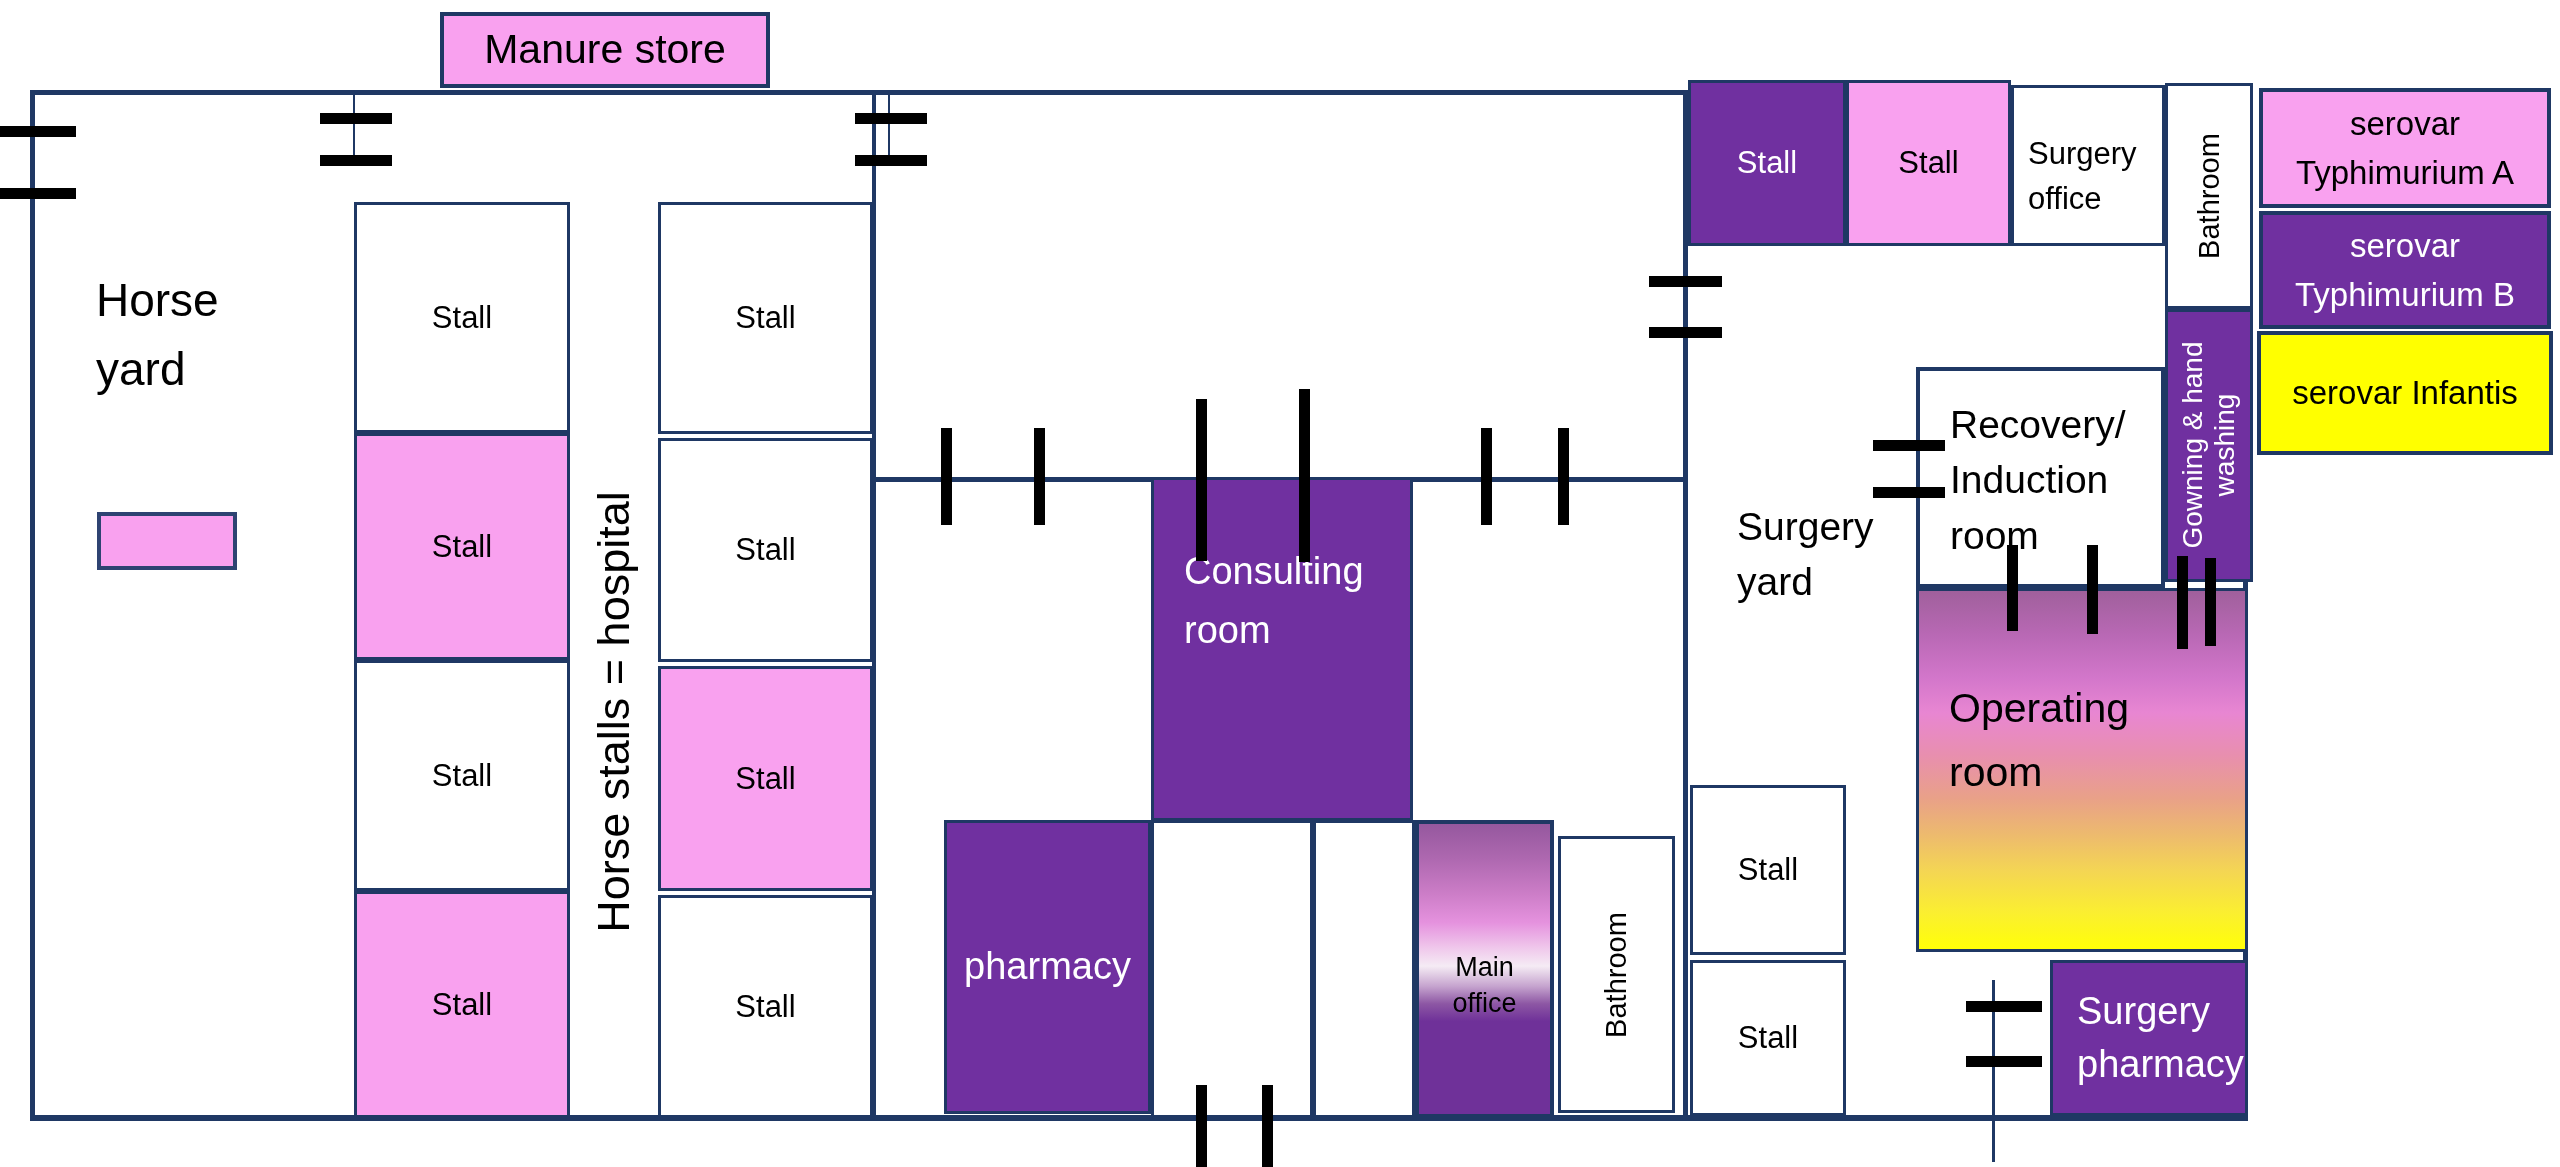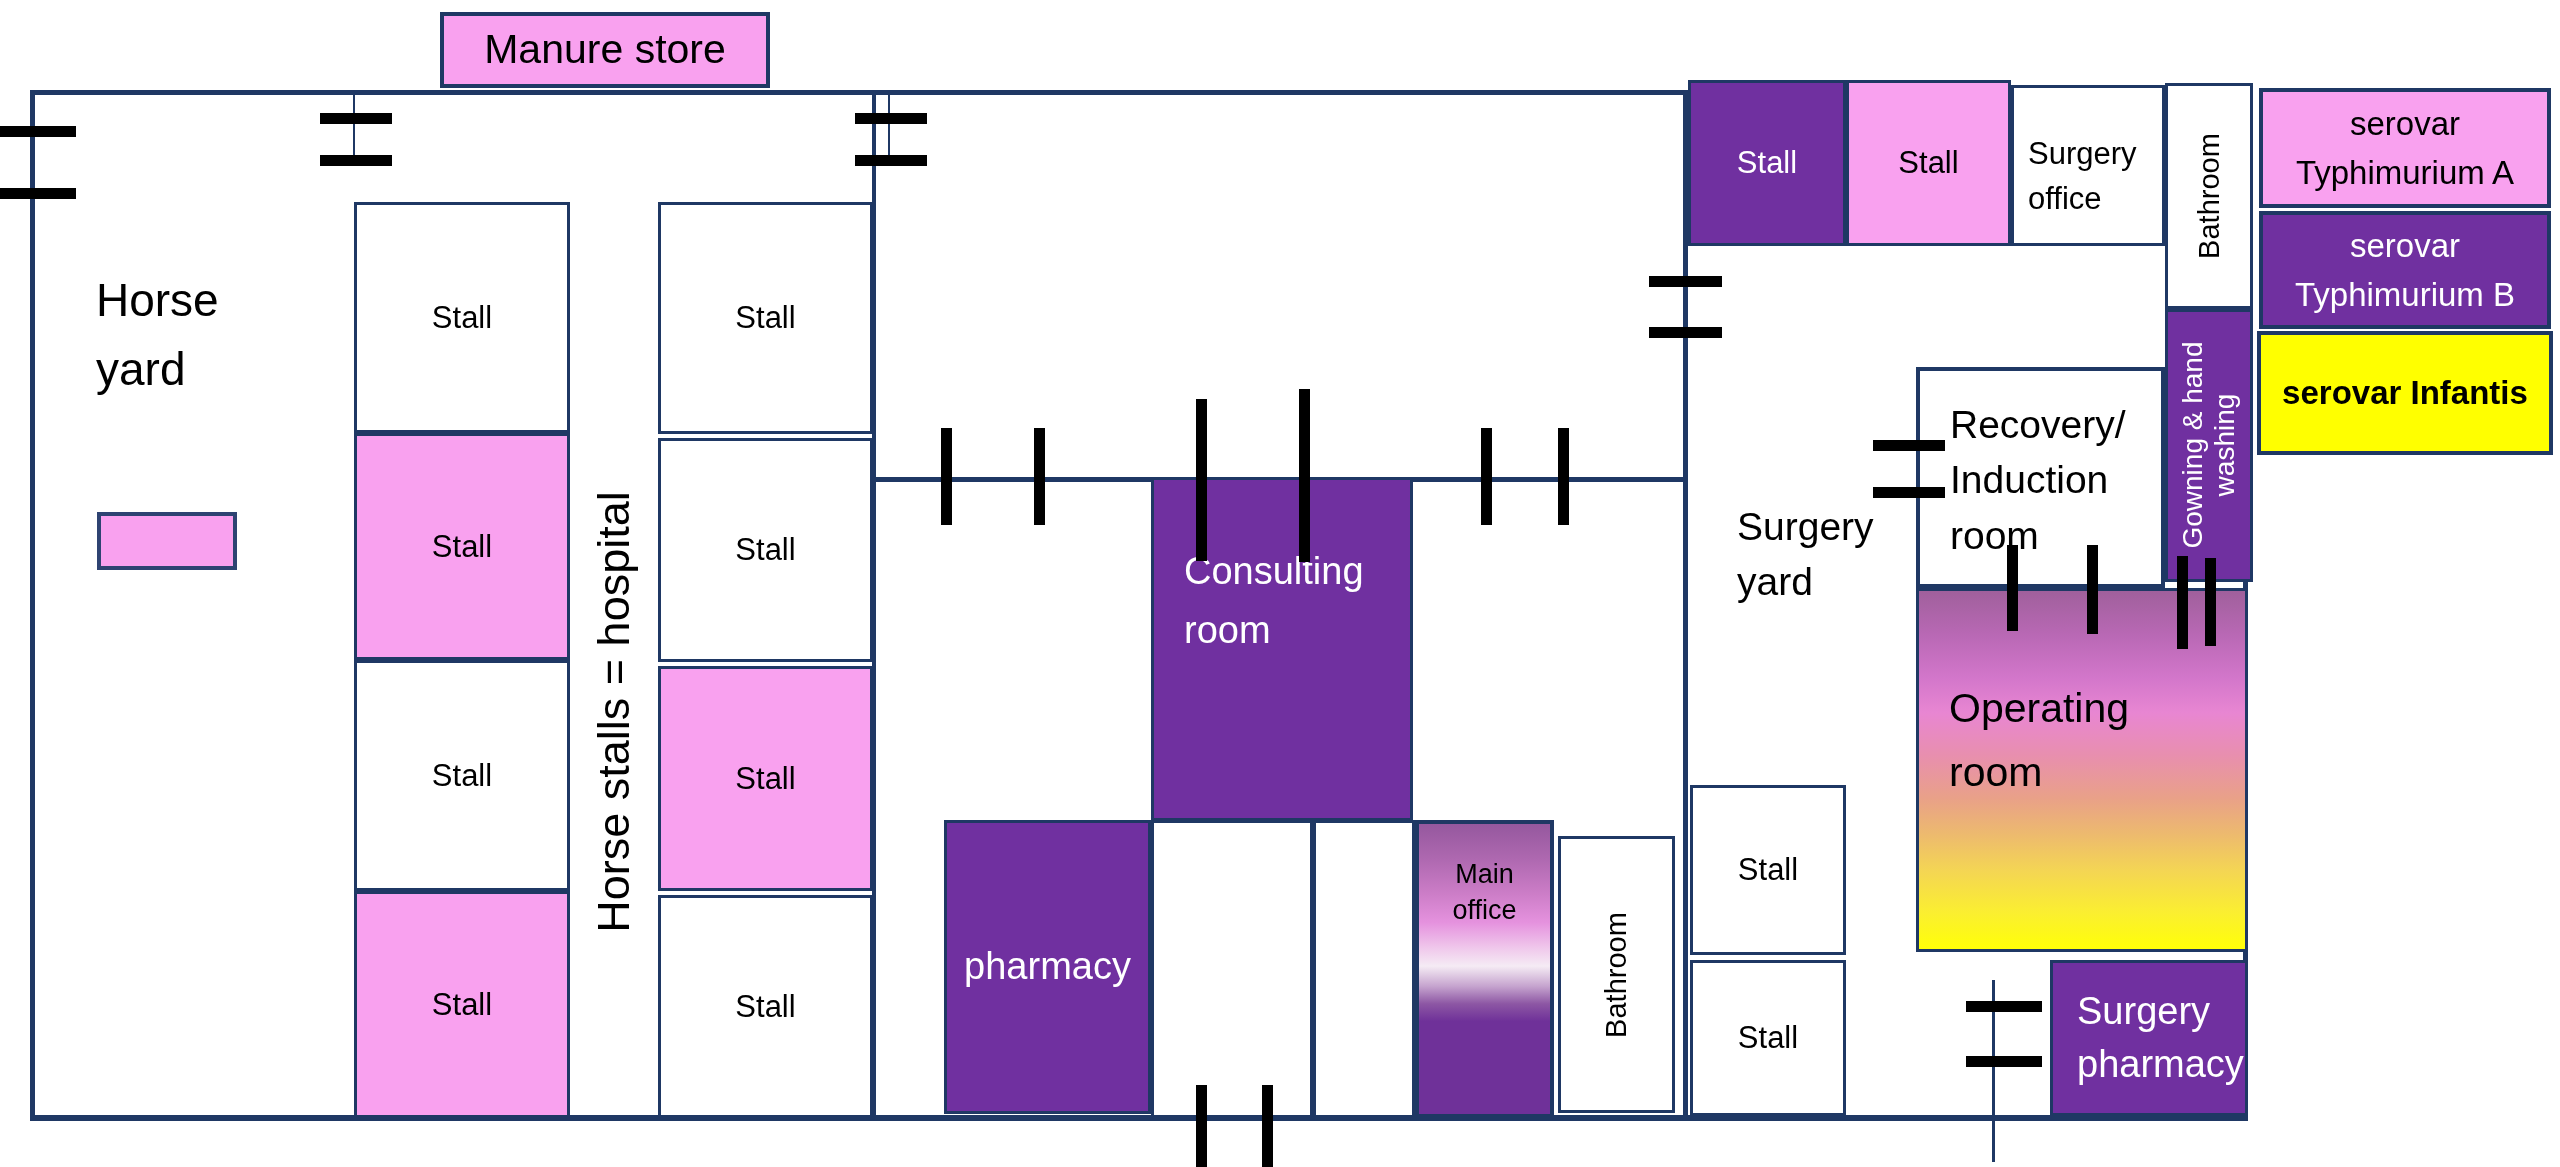--- a/index.html
+++ b/index.html
@@ -28,20 +28,21 @@
   }
   .operating-grad{
     background:linear-gradient(180deg,#A0609C 0%,#B868B4 12%,#D276CA 24%,#E886D2 34%,
       #E88FAE 46%,#E9A188 58%,#EDBA6E 68%,#F4D554 78%,#FBEF30 90%,#FFFF08 100%);
     color:#000;
   }
   .office-grad{
     background:linear-gradient(180deg,#95589E 0%,#AE68B0 12%,#CC7DC7 24%,#E592DE 34%,
       #F0C9EC 43%,#F5EBF4 49%,#C5A3CE 56%,#8D57A4 62%,#6F3199 68%,#6F3199 100%);
     color:#000;
+    align-items:center;
   }
   .lbl{white-space:pre-line;}
 </style>
 </head>
 <body>
 
 <div id="stage">
 
   <div class="wall" style="left:30px;top:90px;width:1658px;height:5px;"></div>
   <div class="wall" style="left:30px;top:90px;width:5px;height:1031px;"></div>
@@ -147,21 +148,21 @@
   </div>
 
   <div class="room pink" style="left:2259px;top:88px;width:292px;height:120px;border-width:4px;font-size:33px;line-height:1.5;">
     <span class="lbl">serovar
 Typhimurium A</span>
   </div>
   <div class="room purple" style="left:2259px;top:211px;width:292px;height:118px;border-width:4px;font-size:33px;line-height:1.5;">
     <span class="lbl">serovar
 Typhimurium B</span>
   </div>
-  <div class="room yellow" style="left:2257px;top:331px;width:296px;height:124px;border-width:4px;font-size:33px;font-weight:bold;">
+  <div class="room yellow" style="left:2257px;top:331px;width:296px;height:124px;border-width:4px;font-size:33px;">
     <span class="lbl">serovar Infantis</span>
   </div>
 
   <div class="tickh" style="left:0;top:126px;width:76px;"></div>
   <div class="tickh" style="left:0;top:188px;width:76px;"></div>
 
   <div class="stub" style="left:353px;top:90px;width:2px;height:76px;"></div>
   <div class="tickh" style="left:320px;top:113px;width:72px;"></div>
   <div class="tickh" style="left:320px;top:155px;width:72px;"></div>
 

